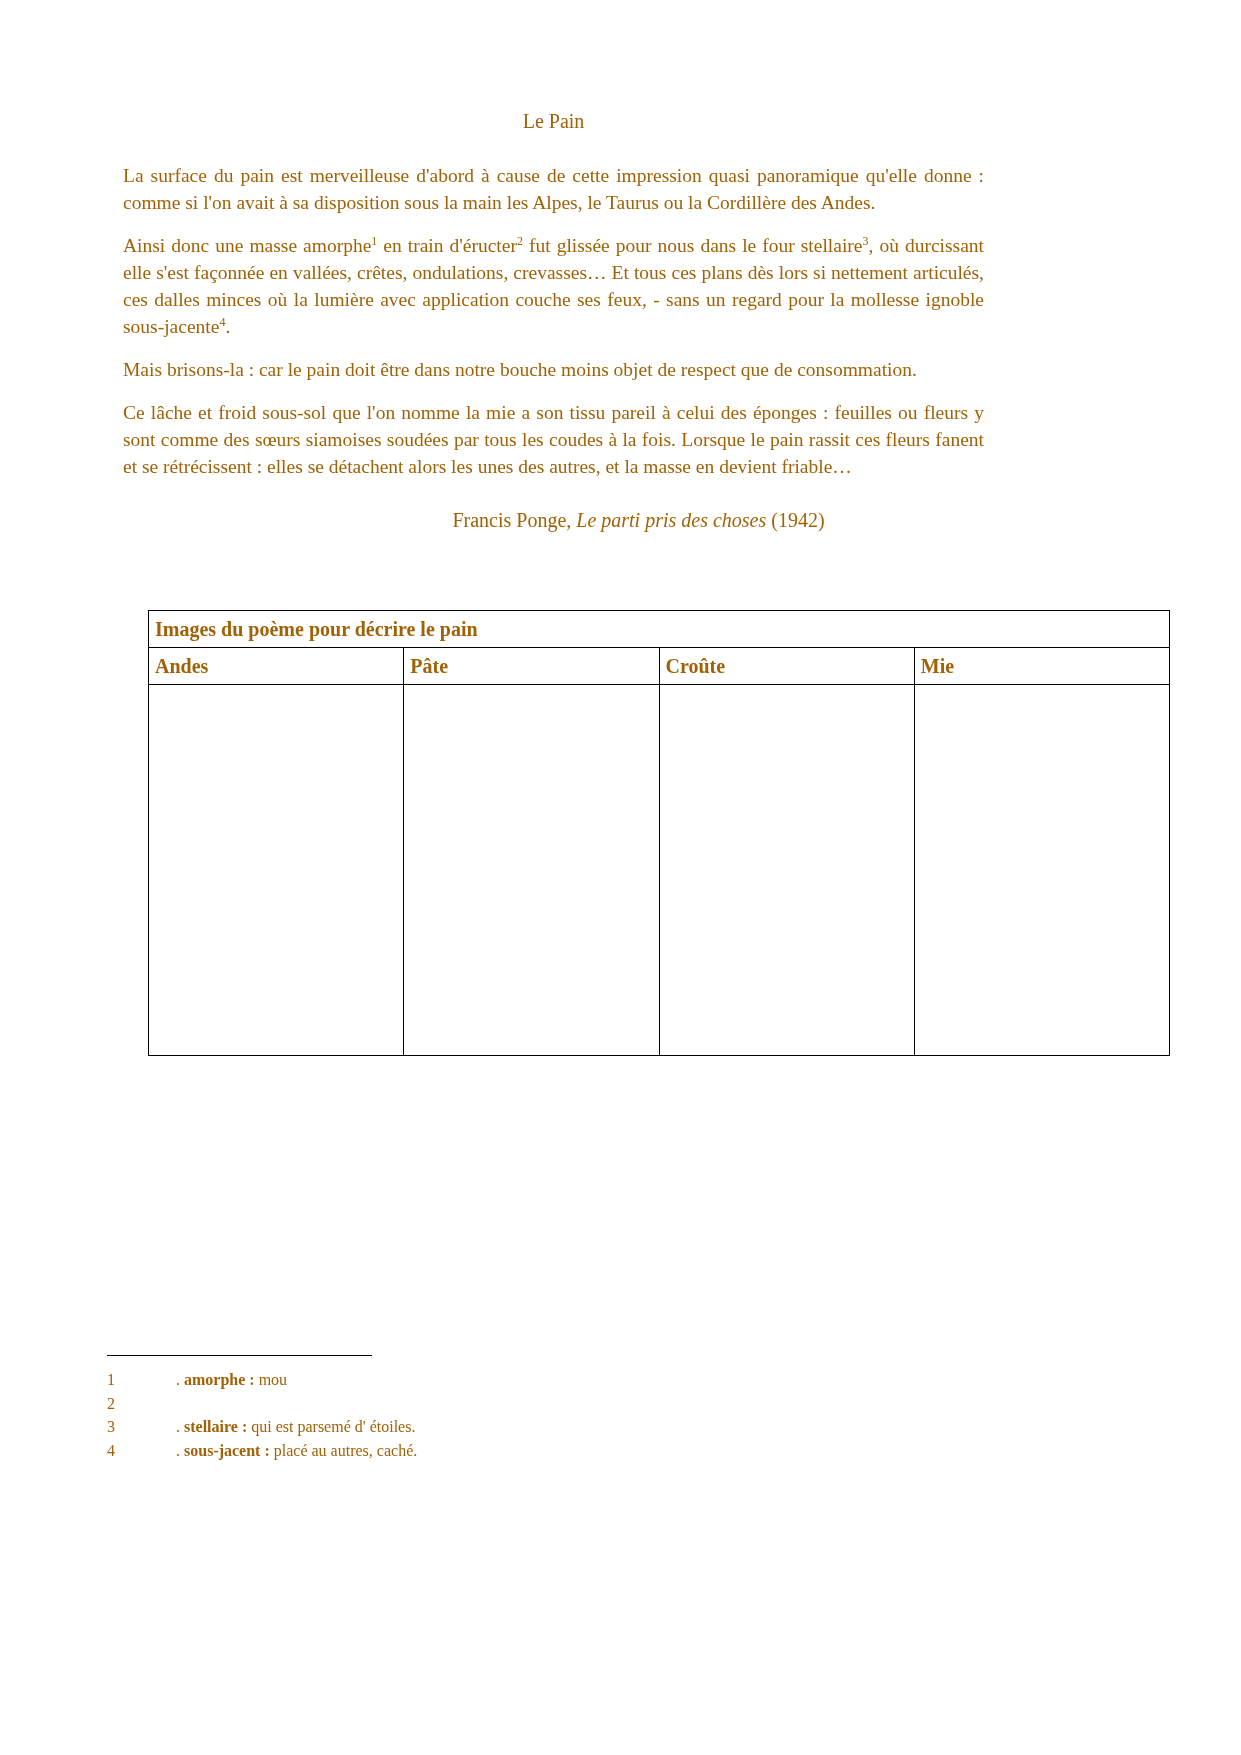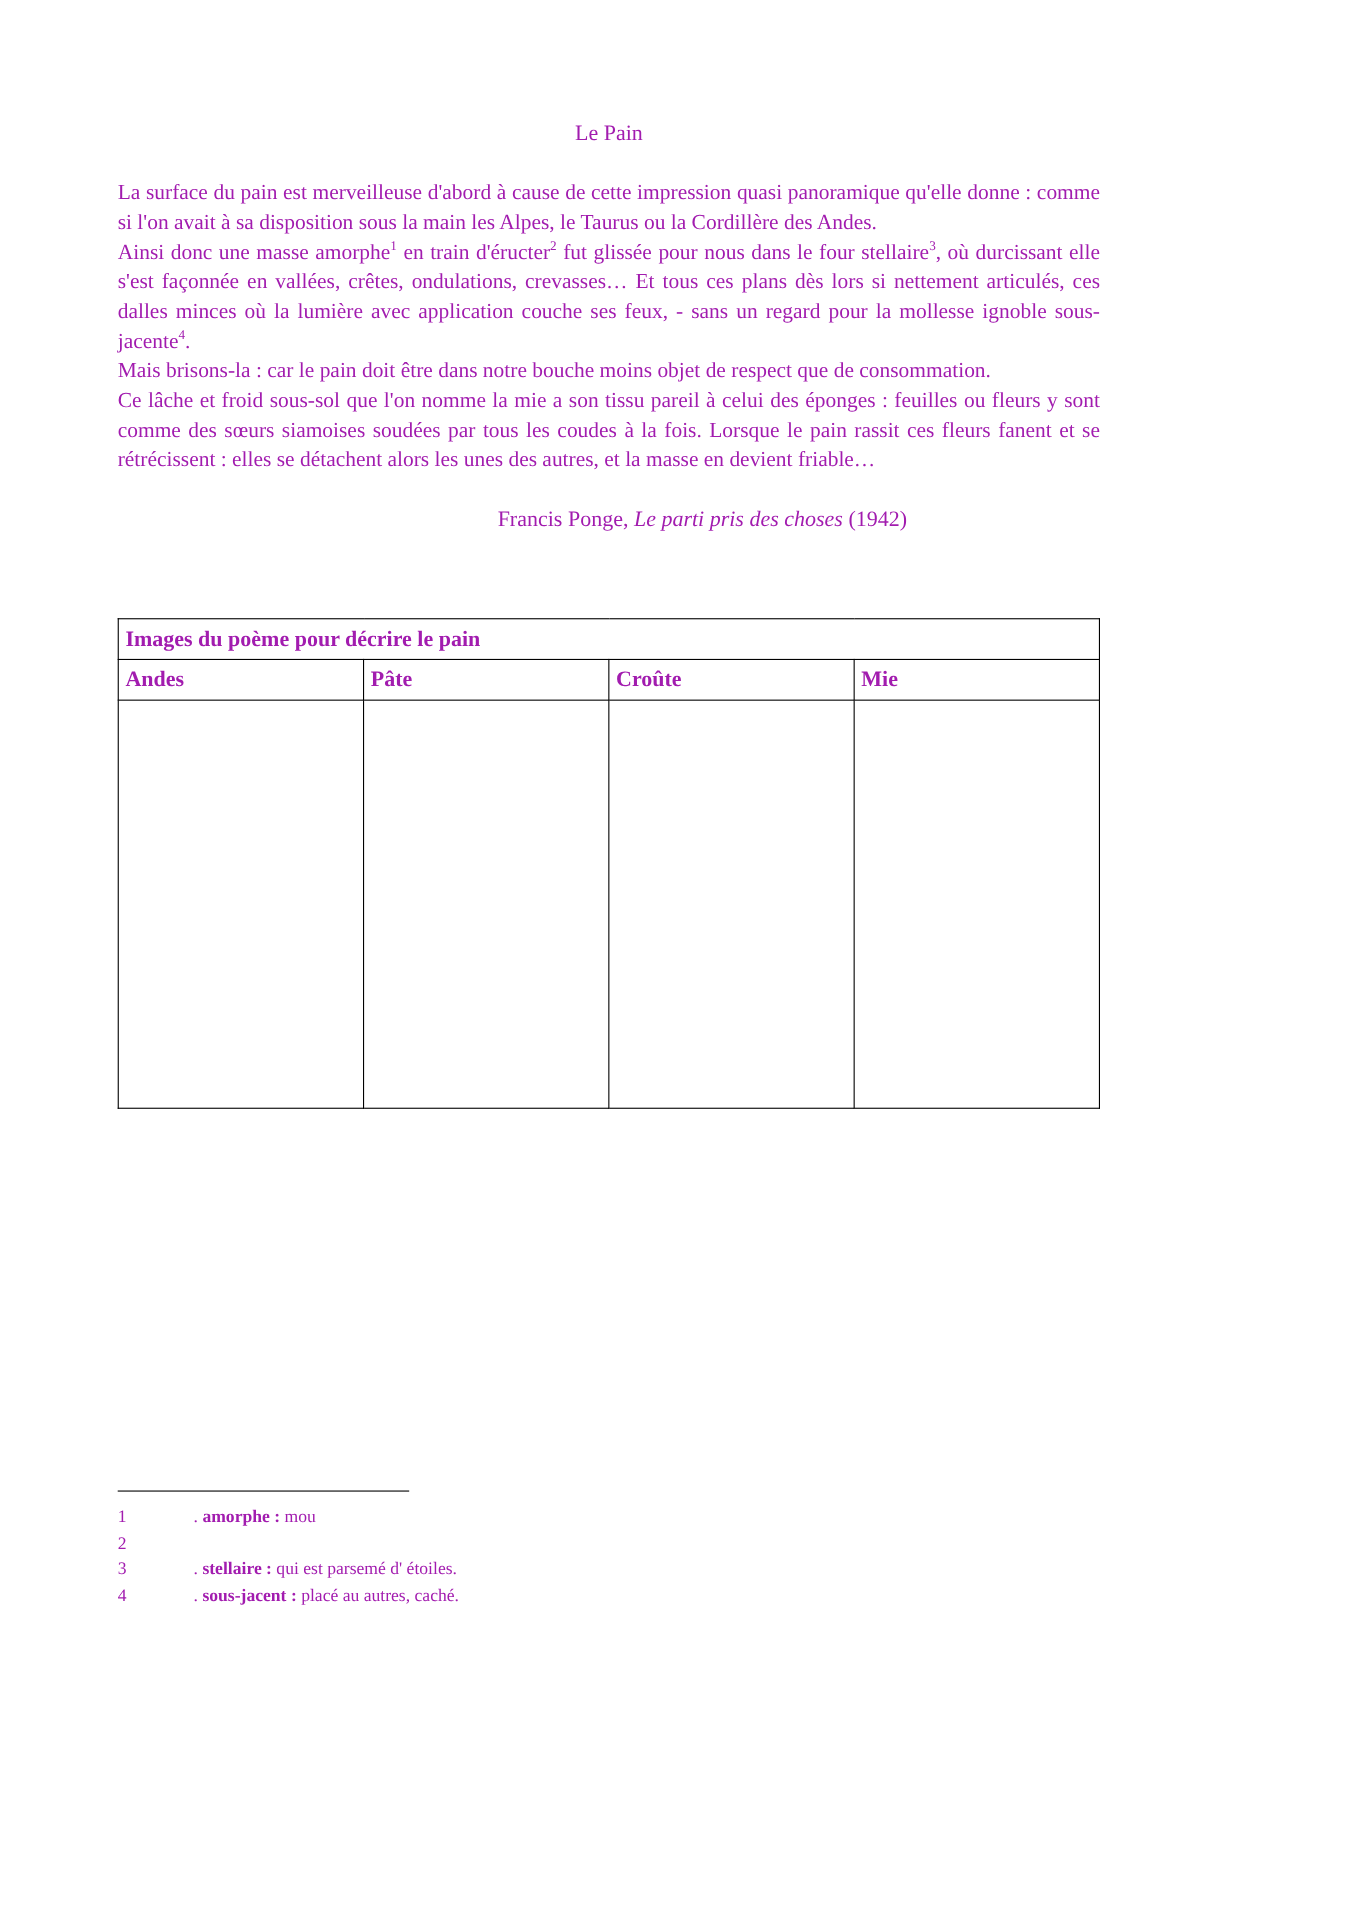--- a/index.html
+++ b/index.html
@@ -1,61 +1,62 @@
 <!DOCTYPE html>
 <html><head>
 <meta charset="utf-8">
 <style>
   html, body { margin: 0; padding: 0; background: #ffffff; }
   .page {
     position: relative;
     width: 1241px;
     height: 1755px;
     background: #ffffff;
-    color: #a21caf;
+    color: #a16207;
     font-family: "Liberation Serif", serif;
     overflow: hidden;
   }
   .content {
     position: absolute;
     left: 107px;
     top: 0;
     width: 893px;
   }
   .doc-title {
     margin: 108px 0 27px 0;
     font-size: 20px;
     font-weight: normal;
     text-align: center;
     line-height: 27px;
   }
   .body-text p {
-    margin: 0;
+    margin: 16px;
     font-size: 19.5px;
     line-height: 27px;
     text-align: justify;
   }
   sup.fnref {
     font-size: 12px;
     line-height: 0;
     vertical-align: super;
   }
   .attribution {
     margin: 27px 0 0 0;
     font-size: 20px;
     line-height: 27px;
     text-align: center;
     padding-left: 170px;
   }
   .attribution .work { font-style: italic; }
   table.images-table {
     margin-top: 76px;
-    width: 893px;
+    width: 1022px;
     border-collapse: collapse;
     table-layout: fixed;
+    margin-left: 41px;
   }
   table.images-table td {
     border: 1px solid #000000;
     padding: 2px 6px;
     font-size: 20px;
     vertical-align: middle;
   }
   td.tbl-caption { height: 32px; font-weight: bold; }
   td.tbl-colhead { height: 32px; font-weight: bold; width: 25%; }
   td.tbl-empty { height: 366px; vertical-align: top; }

